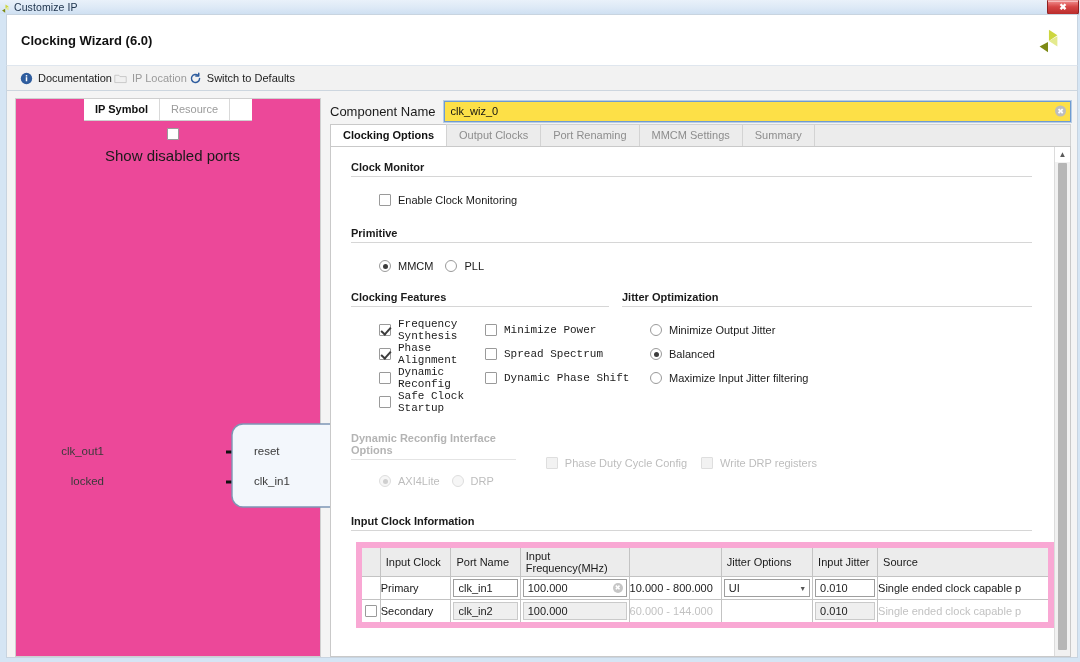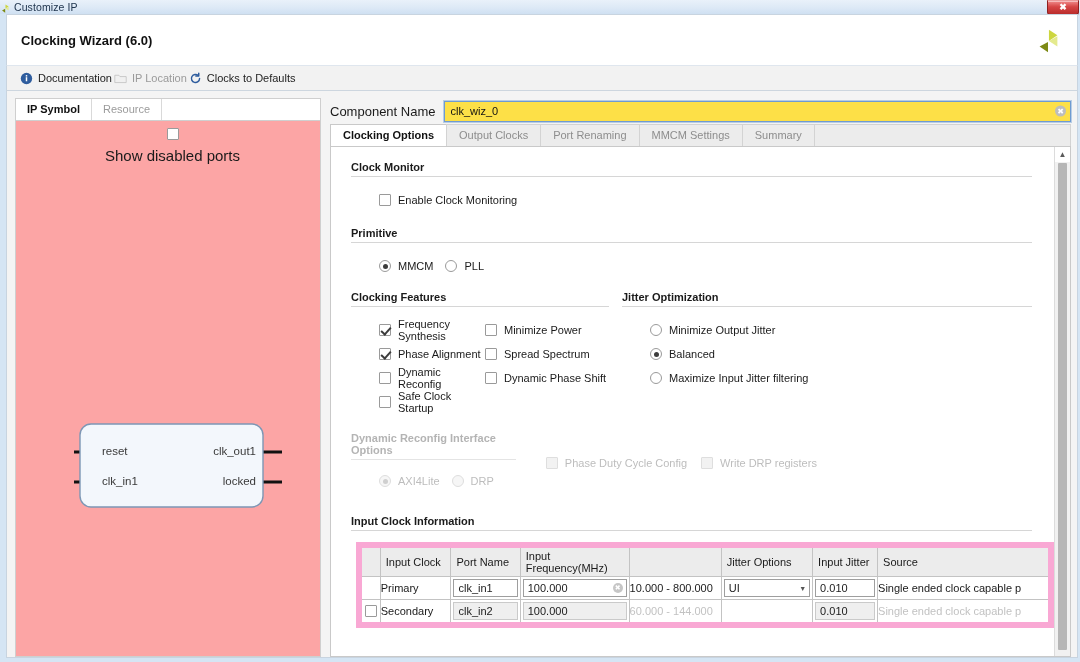--- a/index.html
+++ b/index.html
@@ -49,22 +49,22 @@
   .ico{width:13px;height:13px;display:inline-block;flex:0 0 13px;position:relative;}
   
   .body{
     flex:1 1 auto;display:flex;gap:0;
     margin:0 2px 4px 6px;background:#f4f4f4;
     border:1px solid #c8d4e0;border-top:none;
     padding:7px 6px 0 8px;min-height:0;
   }
   
   .leftpane{
-    flex:0 0 304px;background:#fca5a5;border:1px solid #cfcfcf;
-    display:flex;flex-direction:column;min-height:0;position:relative;
+    flex:0 0 304px;background:#ec4899;border:1px solid #cfcfcf;
+    display:flex;flex-direction:column;min-height:0;position:relative;align-items:center;
   }
   .lp-tabs{display:flex;flex:0 0 21px;border-bottom:1px solid #cfcfcf;background:#fff;}
   .lp-tab{
     padding:0 11px;line-height:20px;font-size:11px;color:#9b9b9b;
     border-right:1px solid #d9d9d9;cursor:pointer;
   }
   .lp-tab.active{color:#111;font-weight:bold;background:#fff;}
   .lp-tab.filler{flex:1;border-right:none;cursor:default;}
   .lp-chk{display:flex;align-items:center;gap:7px;padding:7px 0 0 9px;font-size:15px;flex-direction:column;}
   .symbolwrap{flex:1 1 auto;position:relative;}
@@ -118,21 +118,21 @@
       flex:0 0 12px;position:relative;box-sizing:border-box;}
   .cb.on::after{content:"";position:absolute;left:3px;top:0px;width:4px;height:8px;
       border:solid #3c3c3c;border-width:0 2px 2px 0;transform:rotate(42deg);}
   .cb.dim{border-color:#dedede;background:#f2f2f2;}
   .rd{width:12px;height:12px;border:1px solid #9a9a9a;background:#fff;border-radius:50%;
       flex:0 0 12px;position:relative;box-sizing:border-box;}
   .rd.on::after{content:"";position:absolute;left:2.5px;top:2.5px;width:5px;height:5px;
       border-radius:50%;background:#3c3c3c;}
   .rd.dim{border-color:#dedede;background:#f6f6f6;}
   .rd.dim.on::after{background:#cfcfcf;}
-  .twocol{display:flex;}
+  .twocol{display:flex;font-family:Liberation Mono, monospace;}
   .twocol > div{flex:0 0 auto;}
   .colA{width:106px;}
   
   .tbl{border:6px solid #f9a8d4;border-collapse:collapse;margin:11px 0 0 25px;
        font-size:11px;background:#fff;table-layout:fixed;}
   .tbl th{background:#ececec;border:1px solid #c3c3c3;font-weight:normal;
        text-align:left;padding:2px 5px;height:15px;color:#1a1a1a;}
   .tbl td{border:1px solid #c3c3c3;padding:0;height:21px;color:#1a1a1a;vertical-align:middle;}
   .cellpad{padding:0 5px;}
   .cell-in{margin:2px;height:16px;border:1px solid #9e9e9e;background:#fff;
@@ -195,21 +195,21 @@
       </span>
       <span>IP Location</span>
     </div>
     <div class="tool">
       <span class="ico">
         <svg width="13" height="13" viewBox="0 0 16 16">
           <path d="M13 8 a5 5 0 1 1 -1.6 -3.7" fill="none" stroke="#2f5d9e" stroke-width="1.8" stroke-linecap="round"></path>
           <path d="M12 1.4 L12 5 L8.4 5" fill="none" stroke="#2f5d9e" stroke-width="1.8" stroke-linecap="round" stroke-linejoin="round"></path>
         </svg>
       </span>
-      <span>Clocks to Defaults</span>
+      <span>Switch to Defaults</span>
     </div>
   </div>
 
   <div class="body">
 
     <div class="leftpane">
       <div class="lp-tabs">
         <div class="lp-tab active">IP Symbol</div>
         <div class="lp-tab">Resource</div>
         <div class="lp-tab filler"></div>

